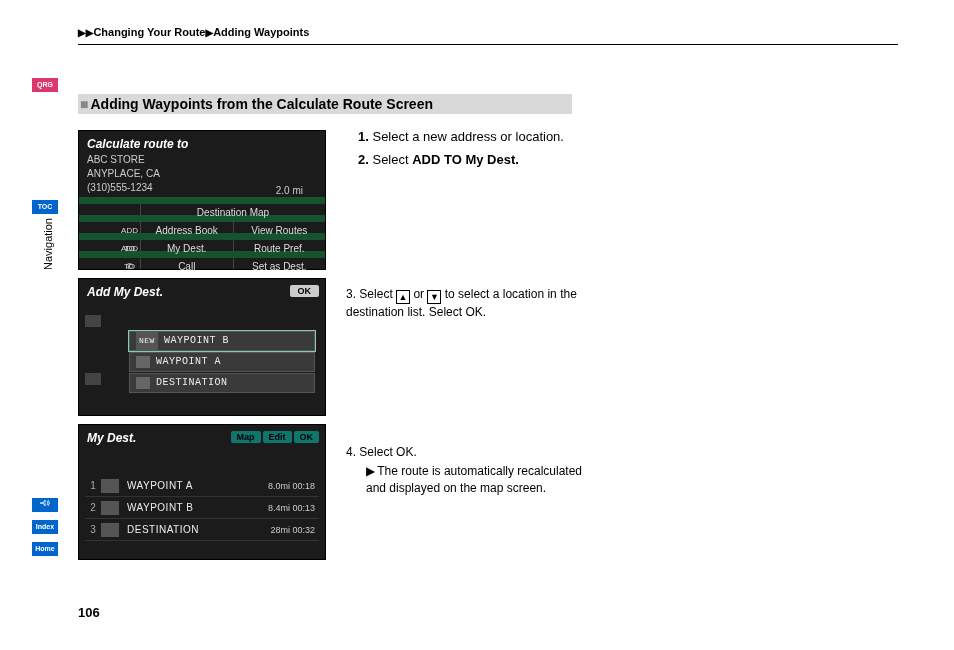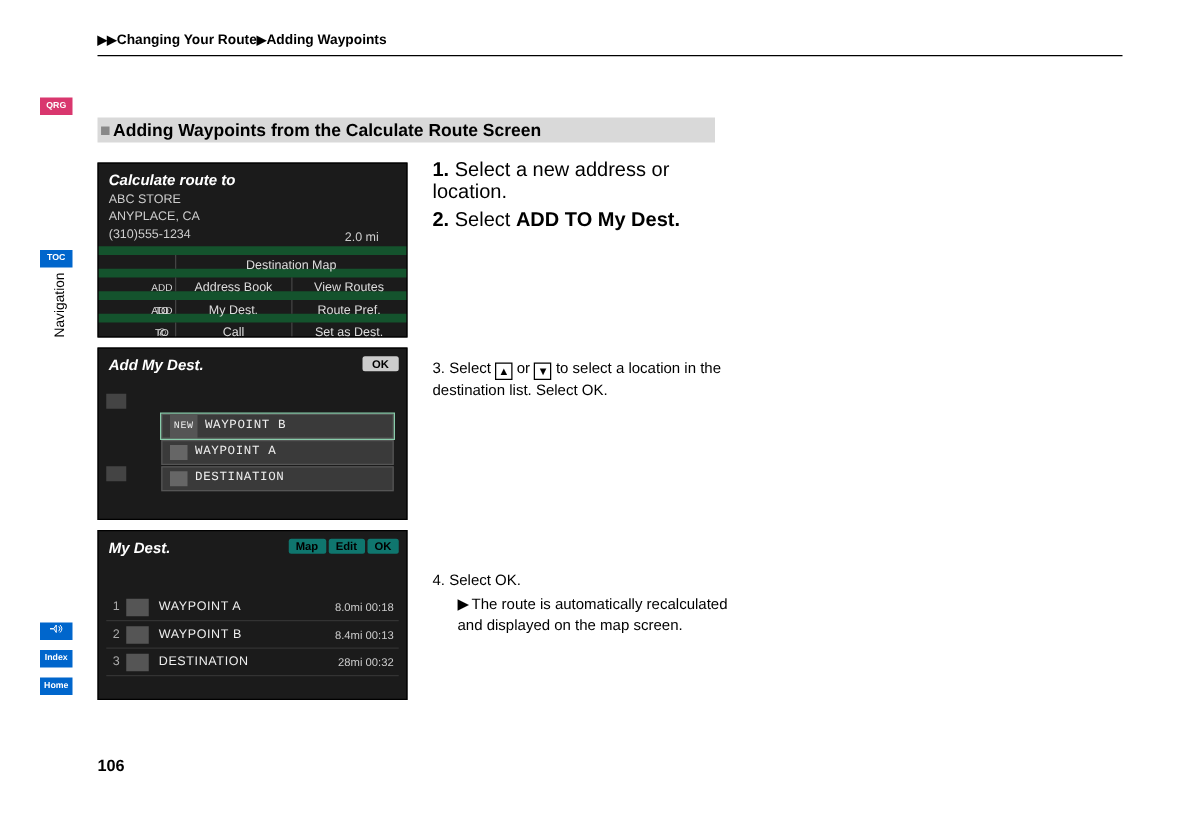--- a/index.html
+++ b/index.html
@@ -242,30 +242,30 @@
     letter-spacing: 0.5px;
   }
   .shot3 .drow .dist {
     color: #ccc;
     font-size: 9px;
     padding-right: 4px;
   }
   .instructions {
     position: absolute;
     top: 128px;
-    left: 346px;
+    left: 358px;
     width: 244px;
-    font-size: 16px;
+    font-size: 13px;
     line-height: 17px;
   }
   .step { margin-bottom: 6px; }
   .step .n { font-weight: bold; }
   .step .bold { font-weight: 600; }
   .step3 { position: absolute; top: 286px; left: 346px; width: 244px; font-size: 12px; line-height: 17px; }
-  .step4 { position: absolute; top: 456px; left: 346px; width: 244px; font-size: 12px; line-height: 17px; }
+  .step4 { position: absolute; top: 444px; left: 346px; width: 244px; font-size: 12px; line-height: 17px; }
   .kbd {
     display: inline-block;
     width: 14px; height: 14px;
     border: 1px solid #000;
     text-align: center;
     line-height: 12px;
     font-size: 9px;
     vertical-align: -2px;
   }
   .sub {

